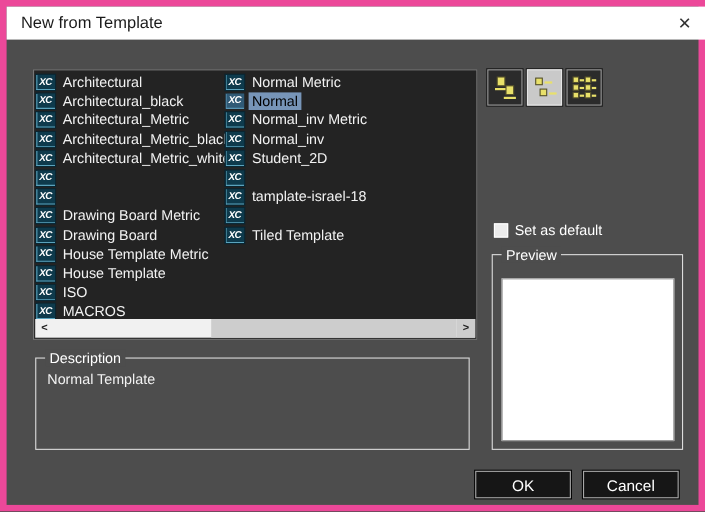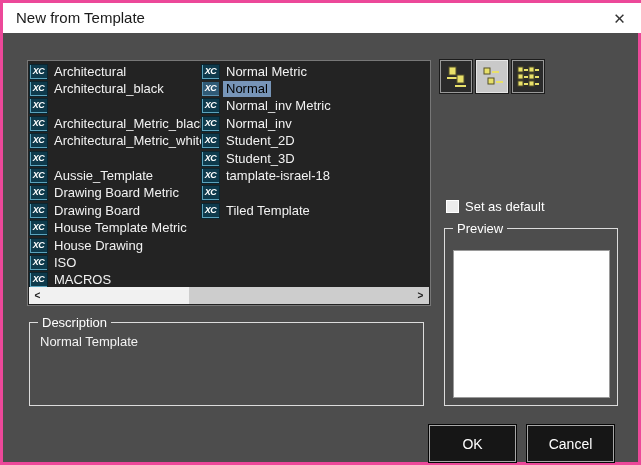--- a/index.html
+++ b/index.html
@@ -5,21 +5,21 @@
   * { margin: 0; padding: 0; box-sizing: border-box; }
   html, body { width: 641px; height: 465px; }
   body {
     font-family: "Liberation Sans", sans-serif;
     background: var(--dialog_bg, #4d4d4d);
     overflow: hidden;
   }
   .dialog {
     position: relative; width: 641px; height: 465px;
     background: var(--dialog_bg, #4d4d4d);
-    border: 3px solid #ec4899;
+    border: 6px solid #ec4899;
   }
   
   .titlebar {
     position: absolute; left: 0; top: 0; width: 639px; height: 30px;
     background: var(--titlebar_bg, #ffffff);
   }
   .title {
     position: absolute; left: 13px; top: 0; line-height: 30px;
     font-size: 15px; color: #1a1a1a; white-space: nowrap;
   }
@@ -106,21 +106,21 @@
     position: absolute; left: 8px; top: 21px; width: 157px; height: 148px;
     background: #ffffff; border: 1px solid #9a9a9a;
   }
   .description-group { left: 26px; top: 319px; width: 395px; height: 84px; text-align: right; }
   .description-text {
     position: absolute; left: 10px; top: 11px; font-size: 13px; color: #f2f2f2;
     white-space: nowrap;
   }
   
   .action-btn {
-    position: absolute; top: 422px; width: 87px; height: 37px;
+    position: absolute; top: 422px; width: 87px; height: 25px;
     background: var(--button_bg, #161616); color: #fff;
     border: 1px solid #a8a8a8; box-shadow: 0 0 0 1px #060606;
     font-size: 14px; font-family: "Liberation Sans", sans-serif;
     display: flex; align-items: center; justify-content: center;
     cursor: pointer;
   }
   .ok-btn { left: 426px; }
   .cancel-btn { left: 524px; }
 </style>
 </head>
@@ -140,51 +140,51 @@
         <div class="list-item">
           <span class="xc-icon">XC</span>
           <span class="item-label">Architectural</span>
         </div>
         <div class="list-item">
           <span class="xc-icon">XC</span>
           <span class="item-label">Architectural_black</span>
         </div>
         <div class="list-item">
           <span class="xc-icon">XC</span>
+          <span class="item-label">Architectural_Metric</span>
         </div>
         <div class="list-item">
           <span class="xc-icon">XC</span>
           <span class="item-label">Architectural_Metric_black</span>
         </div>
         <div class="list-item">
           <span class="xc-icon">XC</span>
           <span class="item-label">Architectural_Metric_white</span>
         </div>
         <div class="list-item">
           <span class="xc-icon">XC</span>
         </div>
         <div class="list-item">
           <span class="xc-icon">XC</span>
-          <span class="item-label">Aussie_Template</span>
         </div>
         <div class="list-item">
           <span class="xc-icon">XC</span>
           <span class="item-label">Drawing Board Metric</span>
         </div>
         <div class="list-item">
           <span class="xc-icon">XC</span>
           <span class="item-label">Drawing Board</span>
         </div>
         <div class="list-item">
           <span class="xc-icon">XC</span>
           <span class="item-label">House Template Metric</span>
         </div>
         <div class="list-item">
           <span class="xc-icon">XC</span>
-          <span class="item-label">House Drawing</span>
+          <span class="item-label">House Template</span>
         </div>
         <div class="list-item">
           <span class="xc-icon">XC</span>
           <span class="item-label">ISO</span>
         </div>
         <div class="list-item">
           <span class="xc-icon">XC</span>
           <span class="item-label">MACROS</span>
         </div>
       </div>
@@ -204,21 +204,20 @@
         <div class="list-item">
           <span class="xc-icon">XC</span>
           <span class="item-label">Normal_inv</span>
         </div>
         <div class="list-item">
           <span class="xc-icon">XC</span>
           <span class="item-label">Student_2D</span>
         </div>
         <div class="list-item">
           <span class="xc-icon">XC</span>
-          <span class="item-label">Student_3D</span>
         </div>
         <div class="list-item">
           <span class="xc-icon">XC</span>
           <span class="item-label">tamplate-israel-18</span>
         </div>
         <div class="list-item">
           <span class="xc-icon">XC</span>
         </div>
         <div class="list-item">
           <span class="xc-icon">XC</span>

